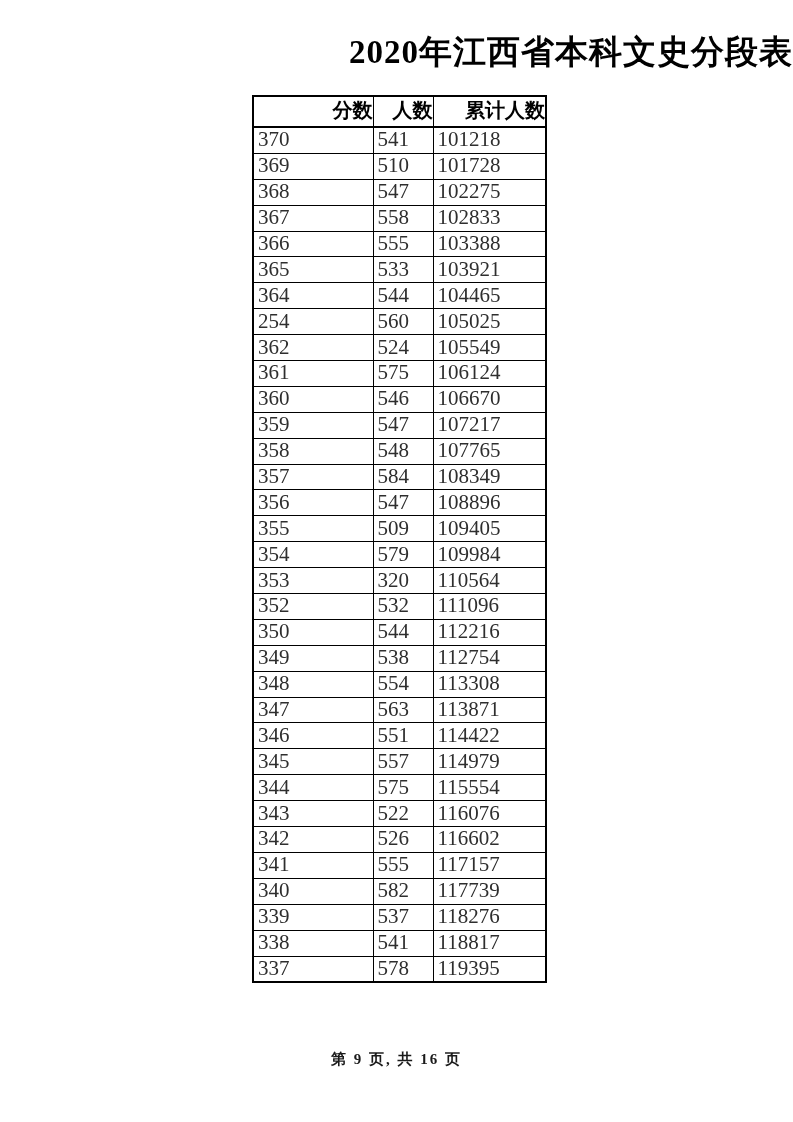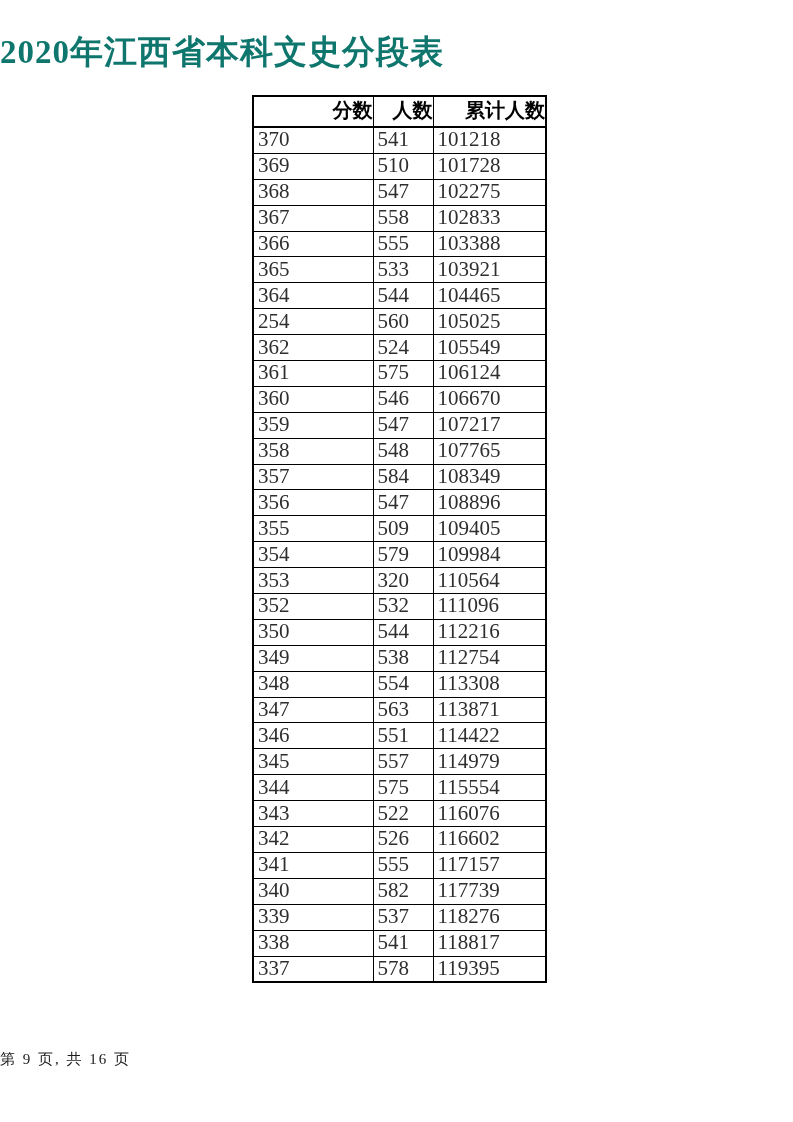--- a/index.html
+++ b/index.html
@@ -17,24 +17,24 @@
   .page {
     position: absolute;
     inset: 0;
     background: #ffffff;
   }
   .page-title {
     position: absolute;
     top: 30px;
     left: 0;
     width: 793px;
-    text-align: left;
+    text-align: right;
     font-size: 33px;
     font-weight: bold;
-    color: #0f766e;
+    color: #000000;
     letter-spacing: 1px;
     white-space: nowrap;
   }
   table.score-table {
     position: absolute;
     left: 252px;
     top: 95px;
     border-collapse: collapse;
     table-layout: fixed;
     border: 2.5px solid #000000;
@@ -66,24 +66,25 @@
     height: 23.9px;
     line-height: 1;
     white-space: nowrap;
     overflow: hidden;
   }
   .page-footer {
     position: absolute;
     top: 1050px;
     left: 0;
     width: 793px;
-    text-align: left;
+    text-align: center;
     font-size: 15px;
     color: #1a1a1a;
     letter-spacing: 2px;
+    font-weight: bold;
   }
 </style>
 </head>
 <body>
 
 <div class="page">
 
   <div class="page-title">2020年江西省本科文史分段表</div>
 
   <table class="score-table">

